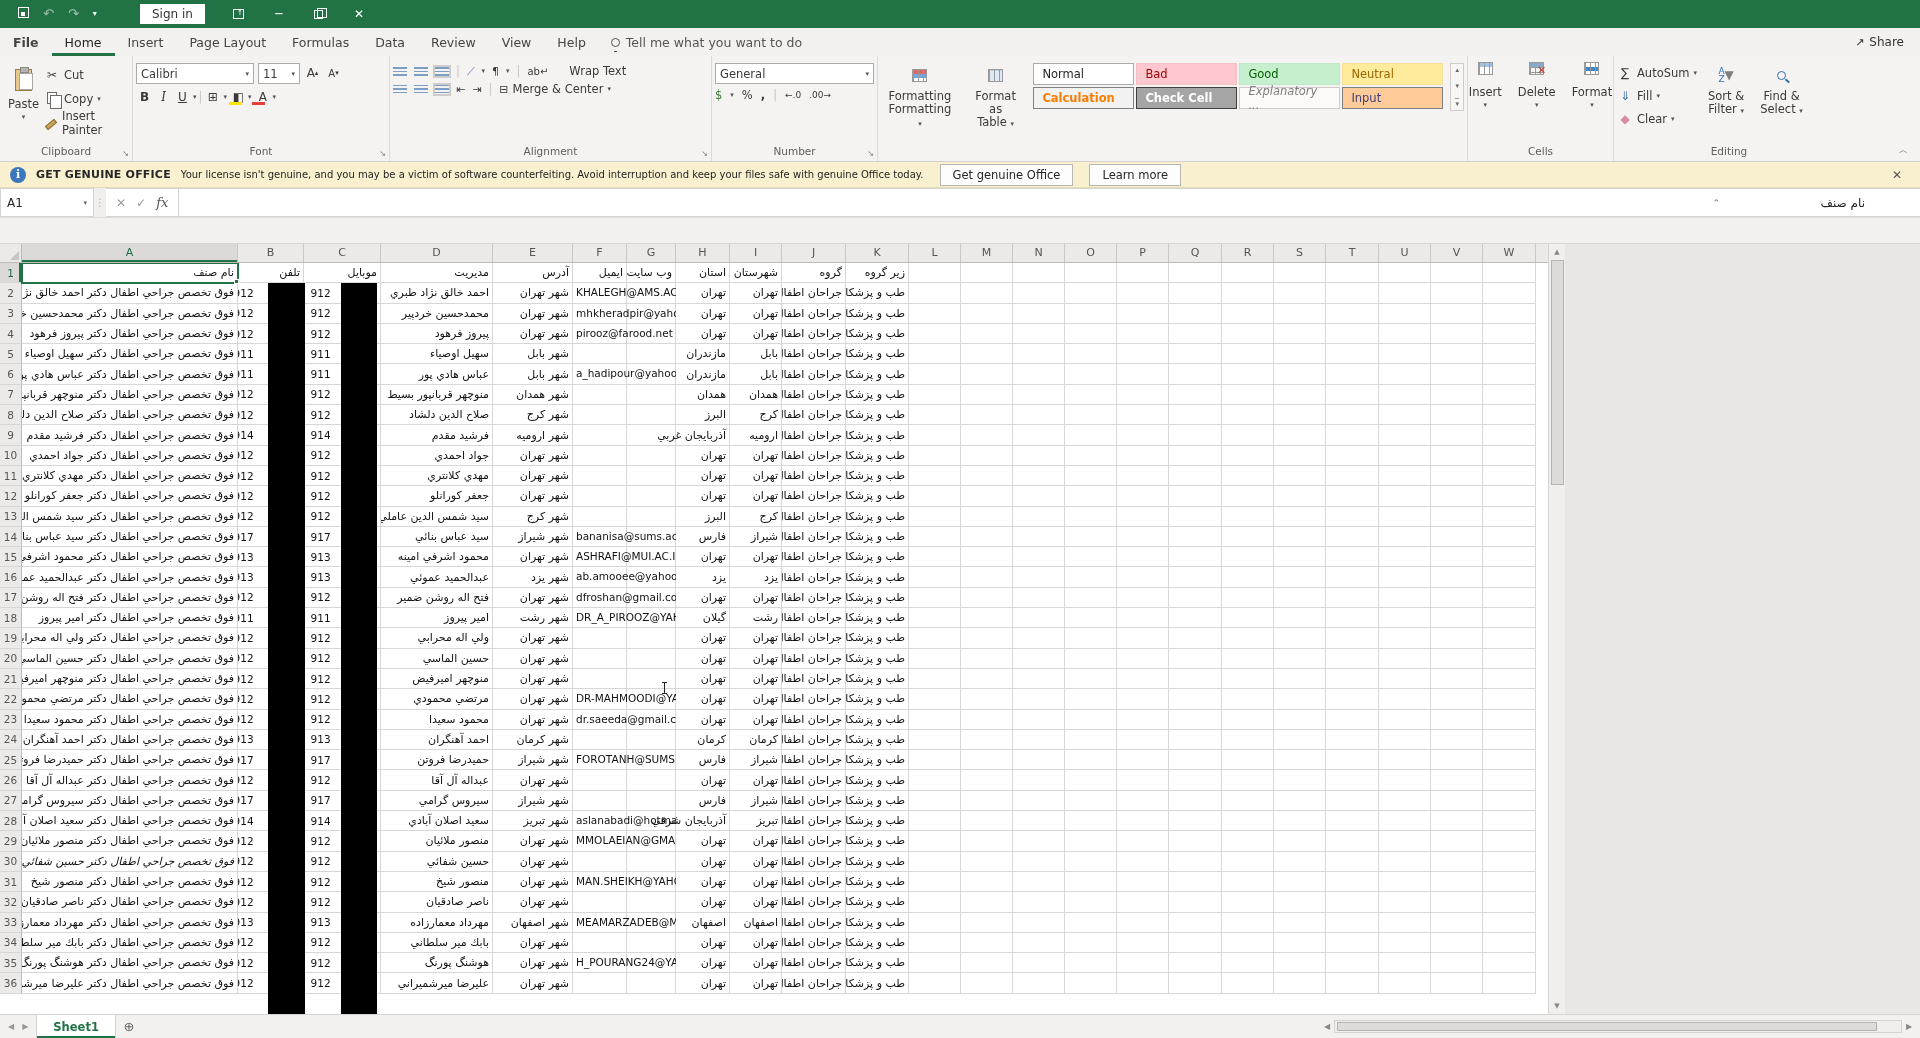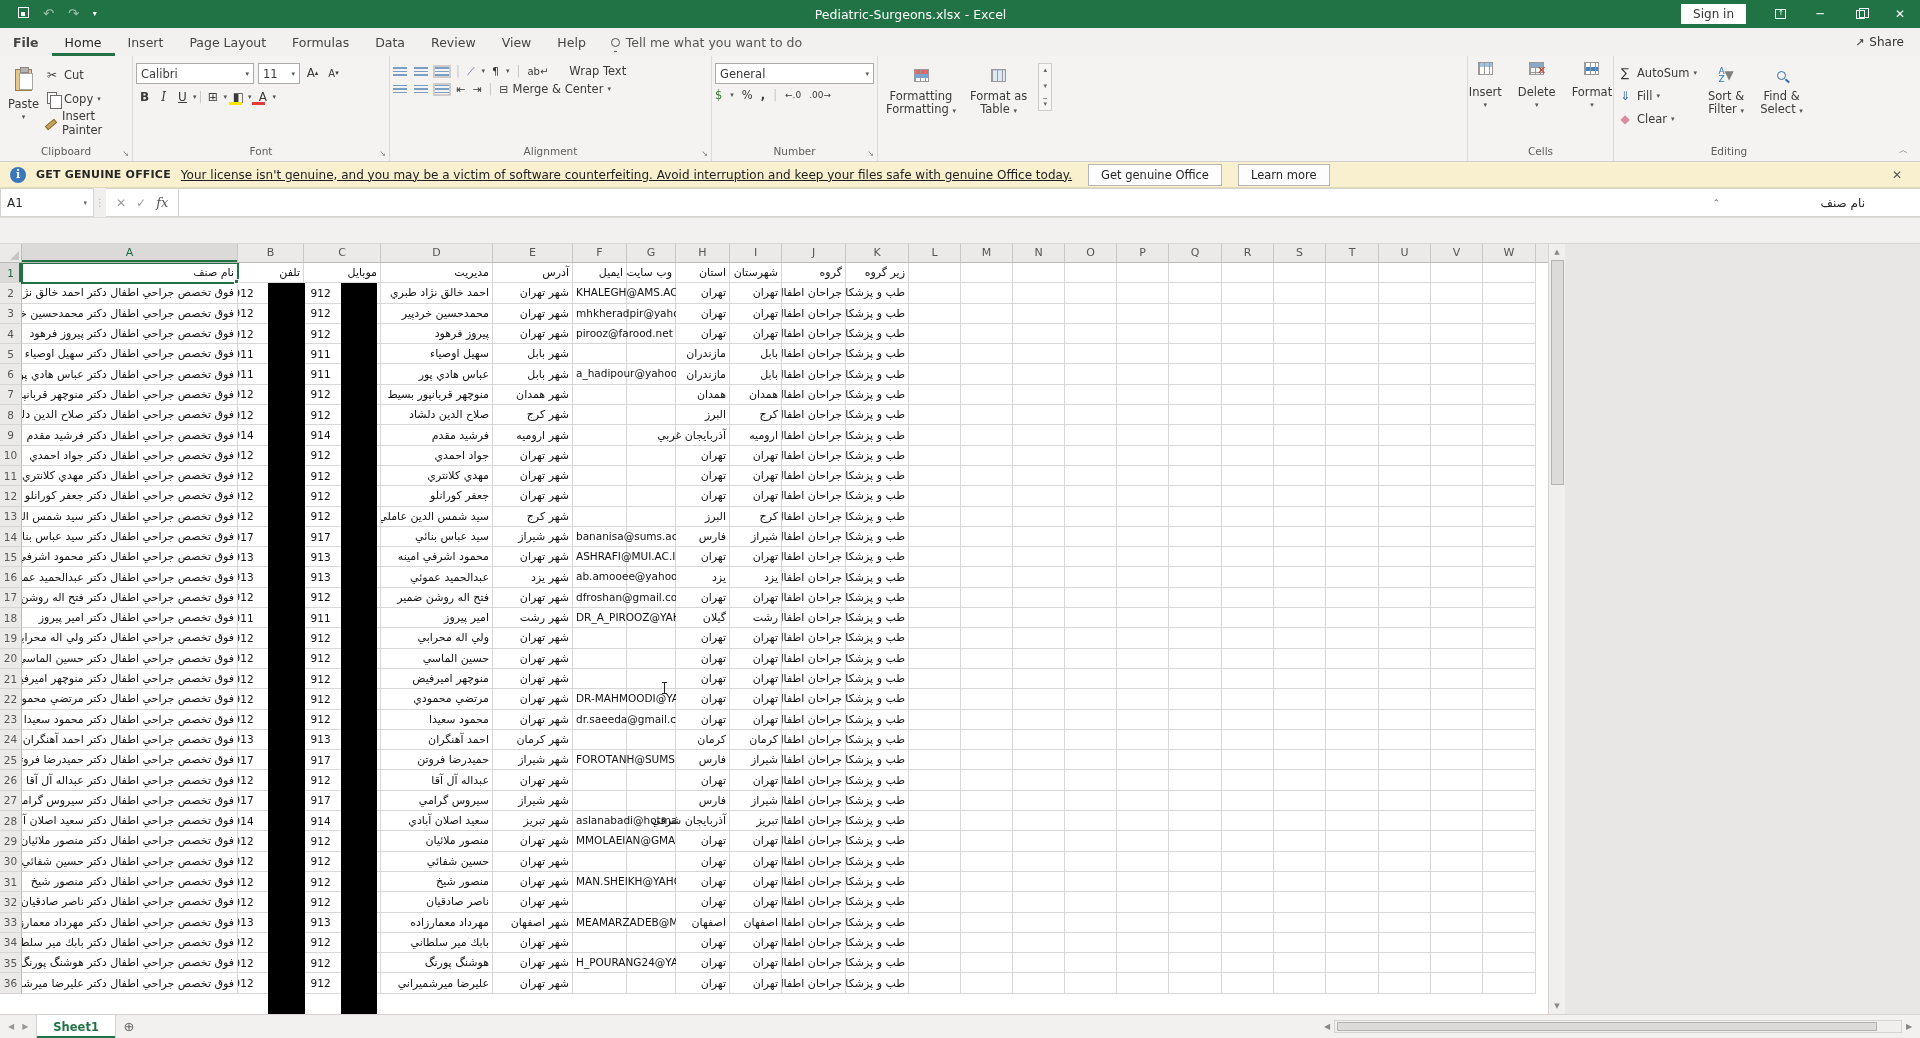--- a/index.html
+++ b/index.html
@@ -64,21 +64,21 @@
   .medbtn { display:flex; flex-direction:column; align-items:center; padding:4px 7px 0 7px; line-height:13px; }
   .ed-col { display:flex; flex-direction:column; gap:1px; padding-top:4px; }
   .mag { width:9px; height:9px; border:1.5px solid #2f6fa7; border-radius:50%; position:relative; display:inline-block; }
   .mag:after { content:""; position:absolute; width:5px; height:1.5px; background:#2f6fa7; left:7px; top:8px; transform:rotate(40deg); }
   .collapse-chev { position:absolute; right:12px; bottom:4px; font-size:9px; color:#666; }
 
   
   .banner { height:26px; background:#f8f0ce; border-bottom:1px solid #e3dcb8; display:flex; align-items:center; gap:10px; padding:0 10px; flex:none; }
   .info-ic { width:16px; height:16px; border-radius:50%; background:#3a77bc; color:#fff; font-size:11px; font-weight:bold; display:flex; align-items:center; justify-content:center; font-family:"DejaVu Serif","Liberation Serif",serif; }
   .banner-head { font-size:11px; font-weight:bold; letter-spacing:.2px; }
-  .banner-msg { font-size:12px; text-decoration:underline; color:#1f1f1f; }
+  .banner-msg { font-size:10px; color:#1f1f1f; }
   .bbtn { background:#fdfdfd; border:1px solid #b8b6b4; padding:3px 12px; font-size:11.5px; margin-left:6px; white-space:nowrap; }
   .banner-x { margin-left:auto; color:#555; font-size:12px; padding:0 8px; }
 
   
   .fbar { height:30px; background:#f1efed; display:flex; align-items:stretch; flex:none; border-bottom:1px solid #e0deda; }
   .namebox { width:94px; background:#fff; border:1px solid #d5d2cf; display:flex; align-items:center; padding:0 6px; font-size:12px; }
   .namebox .nb-chev { margin-left:auto; font-size:7px; color:#666; }
   .nbsep { width:12px; display:flex; align-items:center; justify-content:center; color:#b5b3b1; font-size:10px; }
   .fx-btns { display:flex; align-items:center; gap:10px; background:#fff; border:1px solid #d5d2cf; border-left:none; padding:0 10px; color:#9a9896; }
   .fx-it { font-style:italic; font-family:"DejaVu Serif","Liberation Serif",serif; color:#555; font-size:13px; }
@@ -142,21 +142,20 @@
 
 <div class="app">
 
   <div class="titlebar">
     <div class="qat">
       <span class="qbtn"><span class="ic-save"></span></span>
       <span class="qbtn dim">↶</span>
       <span class="qbtn dim">↷</span>
       <span class="qbtn" style="font-size:8px;">▾</span>
     </div>
-    <div class="title-text">Pediatric-Surgeons.xlsx  -  Excel</div>
     <div class="tb-right">
       <span class="signin">Sign in</span>
       <span class="winbtn">
           <span class="ic-ribopt"></span>
         </span>
       <span class="winbtn">─</span>
       <span class="winbtn">
           <span class="ic-restore"></span>
         </span>
       <span class="winbtn">✕</span>
@@ -312,20 +311,30 @@
           <span>Formatting</span>
           <span><span>Formatting</span> <span class="chev">▾</span></span>
         </div>
         <div class="bigbtn">
           <span class="bicon" style="height:26px;">
               <span class="ic-grid9" style="background:repeating-linear-gradient(90deg,#9b9997 0 1px,transparent 1px 5px),repeating-linear-gradient(#bcd3ea 0 1px,#ddeaf6 1px 13px);"></span>
             </span>
           <span>Format as</span>
           <span><span>Table</span> <span class="chev">▾</span></span>
         </div>
+        <div id="style-gallery" style="display:grid;grid-template-columns:repeat(4,103px);padding-top:4px;">
+            <div class="stylecell" style="background: rgb(255, 255, 255); color: rgb(31, 31, 31); border-color: rgb(171, 171, 171);">Normal</div>
+            <div class="stylecell" style="background: rgb(255, 199, 206); color: rgb(156, 0, 6); border-color: rgb(244, 191, 198);">Bad</div>
+            <div class="stylecell" style="background: rgb(198, 239, 206); color: rgb(0, 97, 0); border-color: rgb(191, 231, 199);">Good</div>
+            <div class="stylecell" style="background: rgb(255, 235, 156); color: rgb(156, 101, 0); border-color: rgb(245, 225, 148);">Neutral</div>
+            <div class="stylecell" style="background: rgb(242, 242, 242); color: rgb(250, 125, 0); border-color: rgb(127, 127, 127); font-weight: bold;">Calculation</div>
+            <div class="stylecell" style="background: rgb(165, 165, 165); color: rgb(255, 255, 255); border-color: rgb(63, 63, 63); font-weight: bold;">Check Cell</div>
+            <div class="stylecell" style="background: rgb(251, 250, 249); color: rgb(127, 127, 127); border-color: rgb(207, 205, 203); font-style: italic;">Explanatory ...</div>
+            <div class="stylecell" style="background: rgb(255, 204, 153); color: rgb(63, 63, 118); border-color: rgb(127, 127, 127);">Input</div>
+          </div>
         <div class="galscroll" style="margin-top:5px;">
           <span>▴</span>
           <span>▾</span>
           <span style="border-top:1px solid #999;padding-top:1px;">▾</span>
         </div>
       </div>
     </div>
 
     <div class="rgroup" style="width:146px;">
       <div class="rg-body" style="justify-content:center;gap:2px;">
@@ -1446,21 +1455,21 @@
             <div class="cell " style="width: 53px;"></div>
             <div class="cell " style="width: 52px;"></div>
             <div class="cell " style="width: 52px;"></div>
             <div class="cell " style="width: 53px;"></div>
             <div class="cell " style="width: 52px;"></div>
             <div class="cell " style="width: 52px;"></div>
             <div class="cell " style="width: 53px;"></div>
           </div>
           <div class="grow">
             <div class="rn">30</div>
-            <div class="cell rtl" style="width: 216px;">فوق تخصص جراحي اطفال دكتر حسين شفائي</div>
+            <div class="cell rtl" style="width: 216px; font-style: italic;">فوق تخصص جراحي اطفال دكتر حسين شفائي</div>
             <div class="cell phone" style="width: 66px;">
               <span>912</span>
               <span class="phspacer"></span>
               <span>85</span>
             </div>
             <div class="cell phone" style="width: 77px;">
               <span>912</span>
               <span class="phspacer"></span>
               <span>85</span>
             </div>

